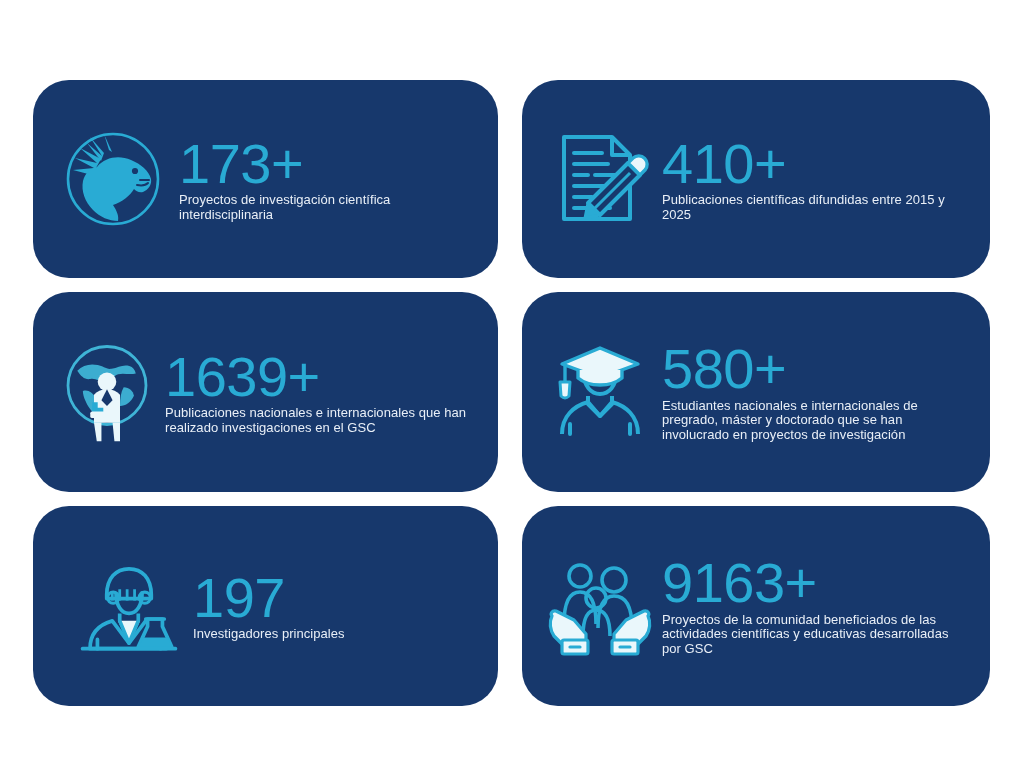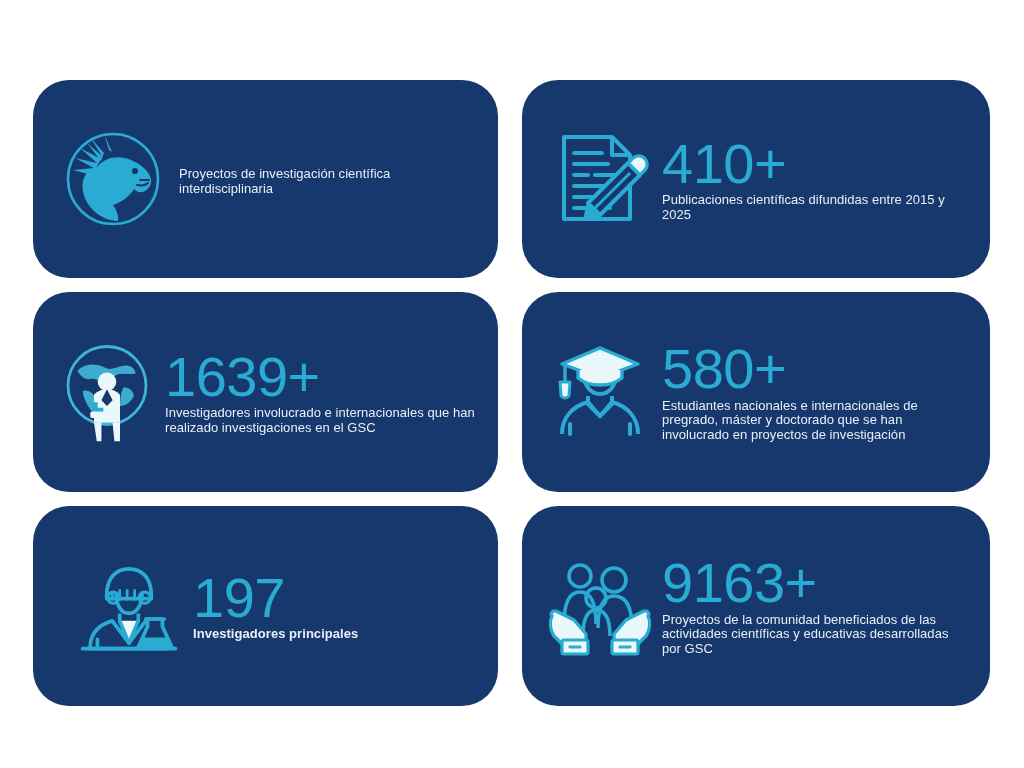--- a/index.html
+++ b/index.html
@@ -58,21 +58,21 @@
     line-height: 1.13;
     font-weight: 400;
     letter-spacing: 0.05px;
     margin-top: 4px;
     max-width: 330px;
   }
   
   .card-1 .card-body { padding-left: 4px; }
   .card-3 .stat-label, .card-4 .stat-label, .card-6 .stat-label { max-width: 325px; }
   .card-2 .stat-label { max-width: 305px; }
-  .card-5 .stat-label { max-width: 330px; font-weight: bold; }
+  .card-5 .stat-label { max-width: 330px; }
   .card-1 .card-icon { margin-left: 2px; }
   .card-3 .card-icon { width: 104px; height: 118px; }
   .card-5 .card-icon { width: 104px; height: 110px; margin-left: 22px; }
   .card-5 .card-body { padding-left: 6px; }
 </style>
 </head>
 <body>
 
 <div class="board">
   <div class="grid">
@@ -89,20 +89,21 @@
 
           <path d="M40 44 C48 34 62 32 74 37 C84 41 92 48 94 56 C95 62 91 67 86 69
                    C82 70 79 68 77 66 C73 73 65 79 56 82 C60 88 62 93 61 98
                    C52 98 43 94 36 87 C28 79 24 68 26 58 C28 50 33 46 40 44 Z" fill="#29abd4"></path>
           <circle cx="78" cy="48" r="3.1" fill="#17386c"></circle>
           <path d="M83 57 L92 57" stroke="#17386c" stroke-width="2" stroke-linecap="round"></path>
           <path d="M80 62 C85 63 89 62 91 60" stroke="#17386c" stroke-width="2" fill="none" stroke-linecap="round"></path>
         </svg>
       </div>
       <div class="card-body">
+        <div class="stat-value">173+</div>
         <div class="stat-label">Proyectos de investigación científica interdisciplinaria</div>
       </div>
     </div>
 
     <div class="card card-2">
       <div class="card-icon">
         <svg viewBox="0 0 112 112" aria-hidden="true">
           <path d="M20 14 H68 L86 32 V96 H20 Z" fill="none" stroke="#29abd4" stroke-width="4" stroke-linejoin="round"></path>
           <path d="M68 14 V32 H86" fill="none" stroke="#29abd4" stroke-width="4" stroke-linejoin="round"></path>
           <g stroke="#29abd4" stroke-width="4" stroke-linecap="round">
@@ -148,21 +149,21 @@
             <path d="M56 56 L50 68 L56 74 L62 68 Z" fill="#17386c"></path>
             <path d="M42 92 L50 92 L50 112 L45 112 Z" fill="#eaf7fb"></path>
             <path d="M62 92 L70 92 L70 112 L64 112 Z" fill="#eaf7fb"></path>
             <path d="M40 70 L40 84 L52 84 L52 76 L46 76 L46 70 Z" fill="#29abd4"></path>
             <rect x="38" y="80" width="16" height="7" rx="2" fill="#eaf7fb"></rect>
           </g>
         </svg>
       </div>
       <div class="card-body">
         <div class="stat-value">1639+</div>
-        <div class="stat-label">Investigadores involucrado e internacionales que han realizado investigaciones en el GSC</div>
+        <div class="stat-label">Publicaciones nacionales e internacionales que han realizado investigaciones en el GSC</div>
       </div>
     </div>
 
     <div class="card card-4">
       <div class="card-icon">
         <svg viewBox="0 0 112 112" aria-hidden="true">
 
           <path d="M40 38 C40 28 47 22 56 22 C65 22 72 28 72 38 C72 50 65 58 56 58 C47 58 40 50 40 38 Z" fill="none" stroke="#29abd4" stroke-width="4"></path>
           <path d="M18 98 C18 80 30 70 44 66 L56 80 L68 66 C82 70 94 80 94 98" fill="none" stroke="#29abd4" stroke-width="4" stroke-linejoin="round"></path>
           <path d="M44 60 L44 68 L56 80 L68 68 L68 60" fill="none" stroke="#29abd4" stroke-width="4" stroke-linejoin="round"></path>

